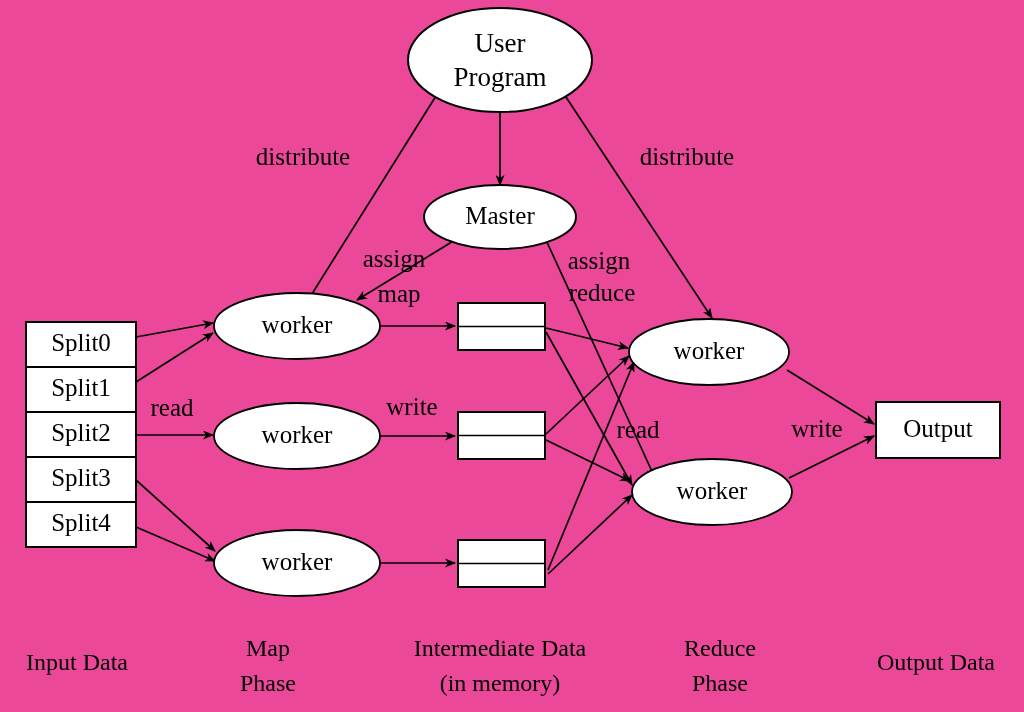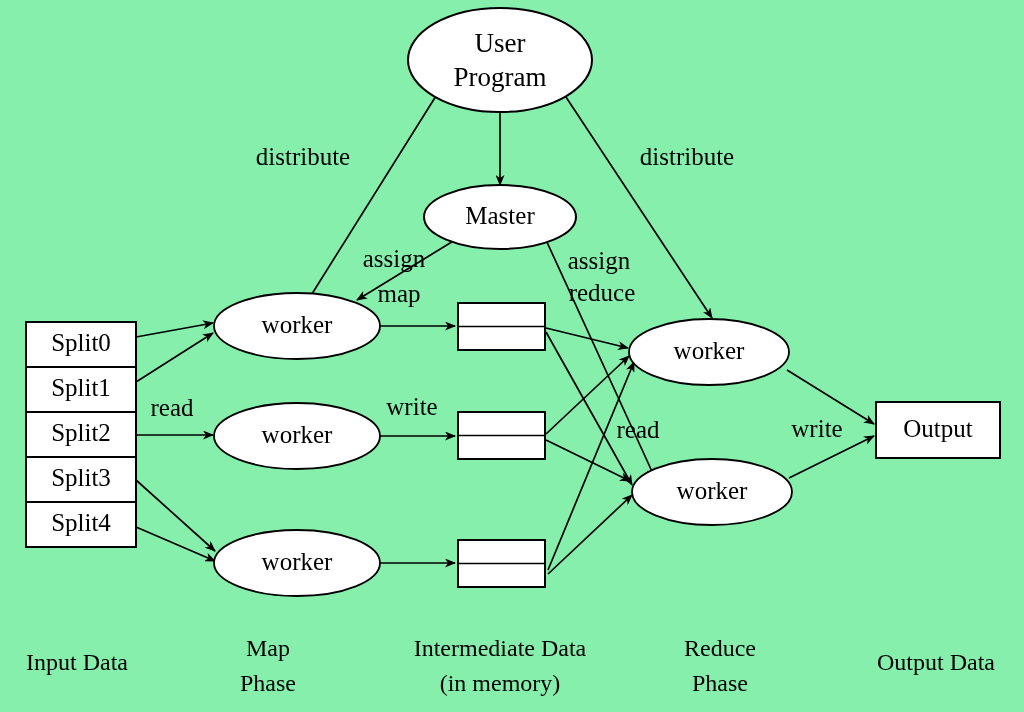--- a/index.html
+++ b/index.html
@@ -10,21 +10,21 @@
   body {
     width: 1024px;
     height: 712px;
     overflow: hidden;
     font-family: "Liberation Serif", "DejaVu Serif", serif;
   }
   #diagram-root {
     position: relative;
     width: 1024px;
     height: 712px;
-    background: #86efac;
+    background: #ec4899;
   }
   svg#diagram-canvas {
     display: block;
     width: 1024px;
     height: 712px;
   }
   .node-shape {
     fill: #ffffff;
     stroke: #000000;
     stroke-width: 2;

